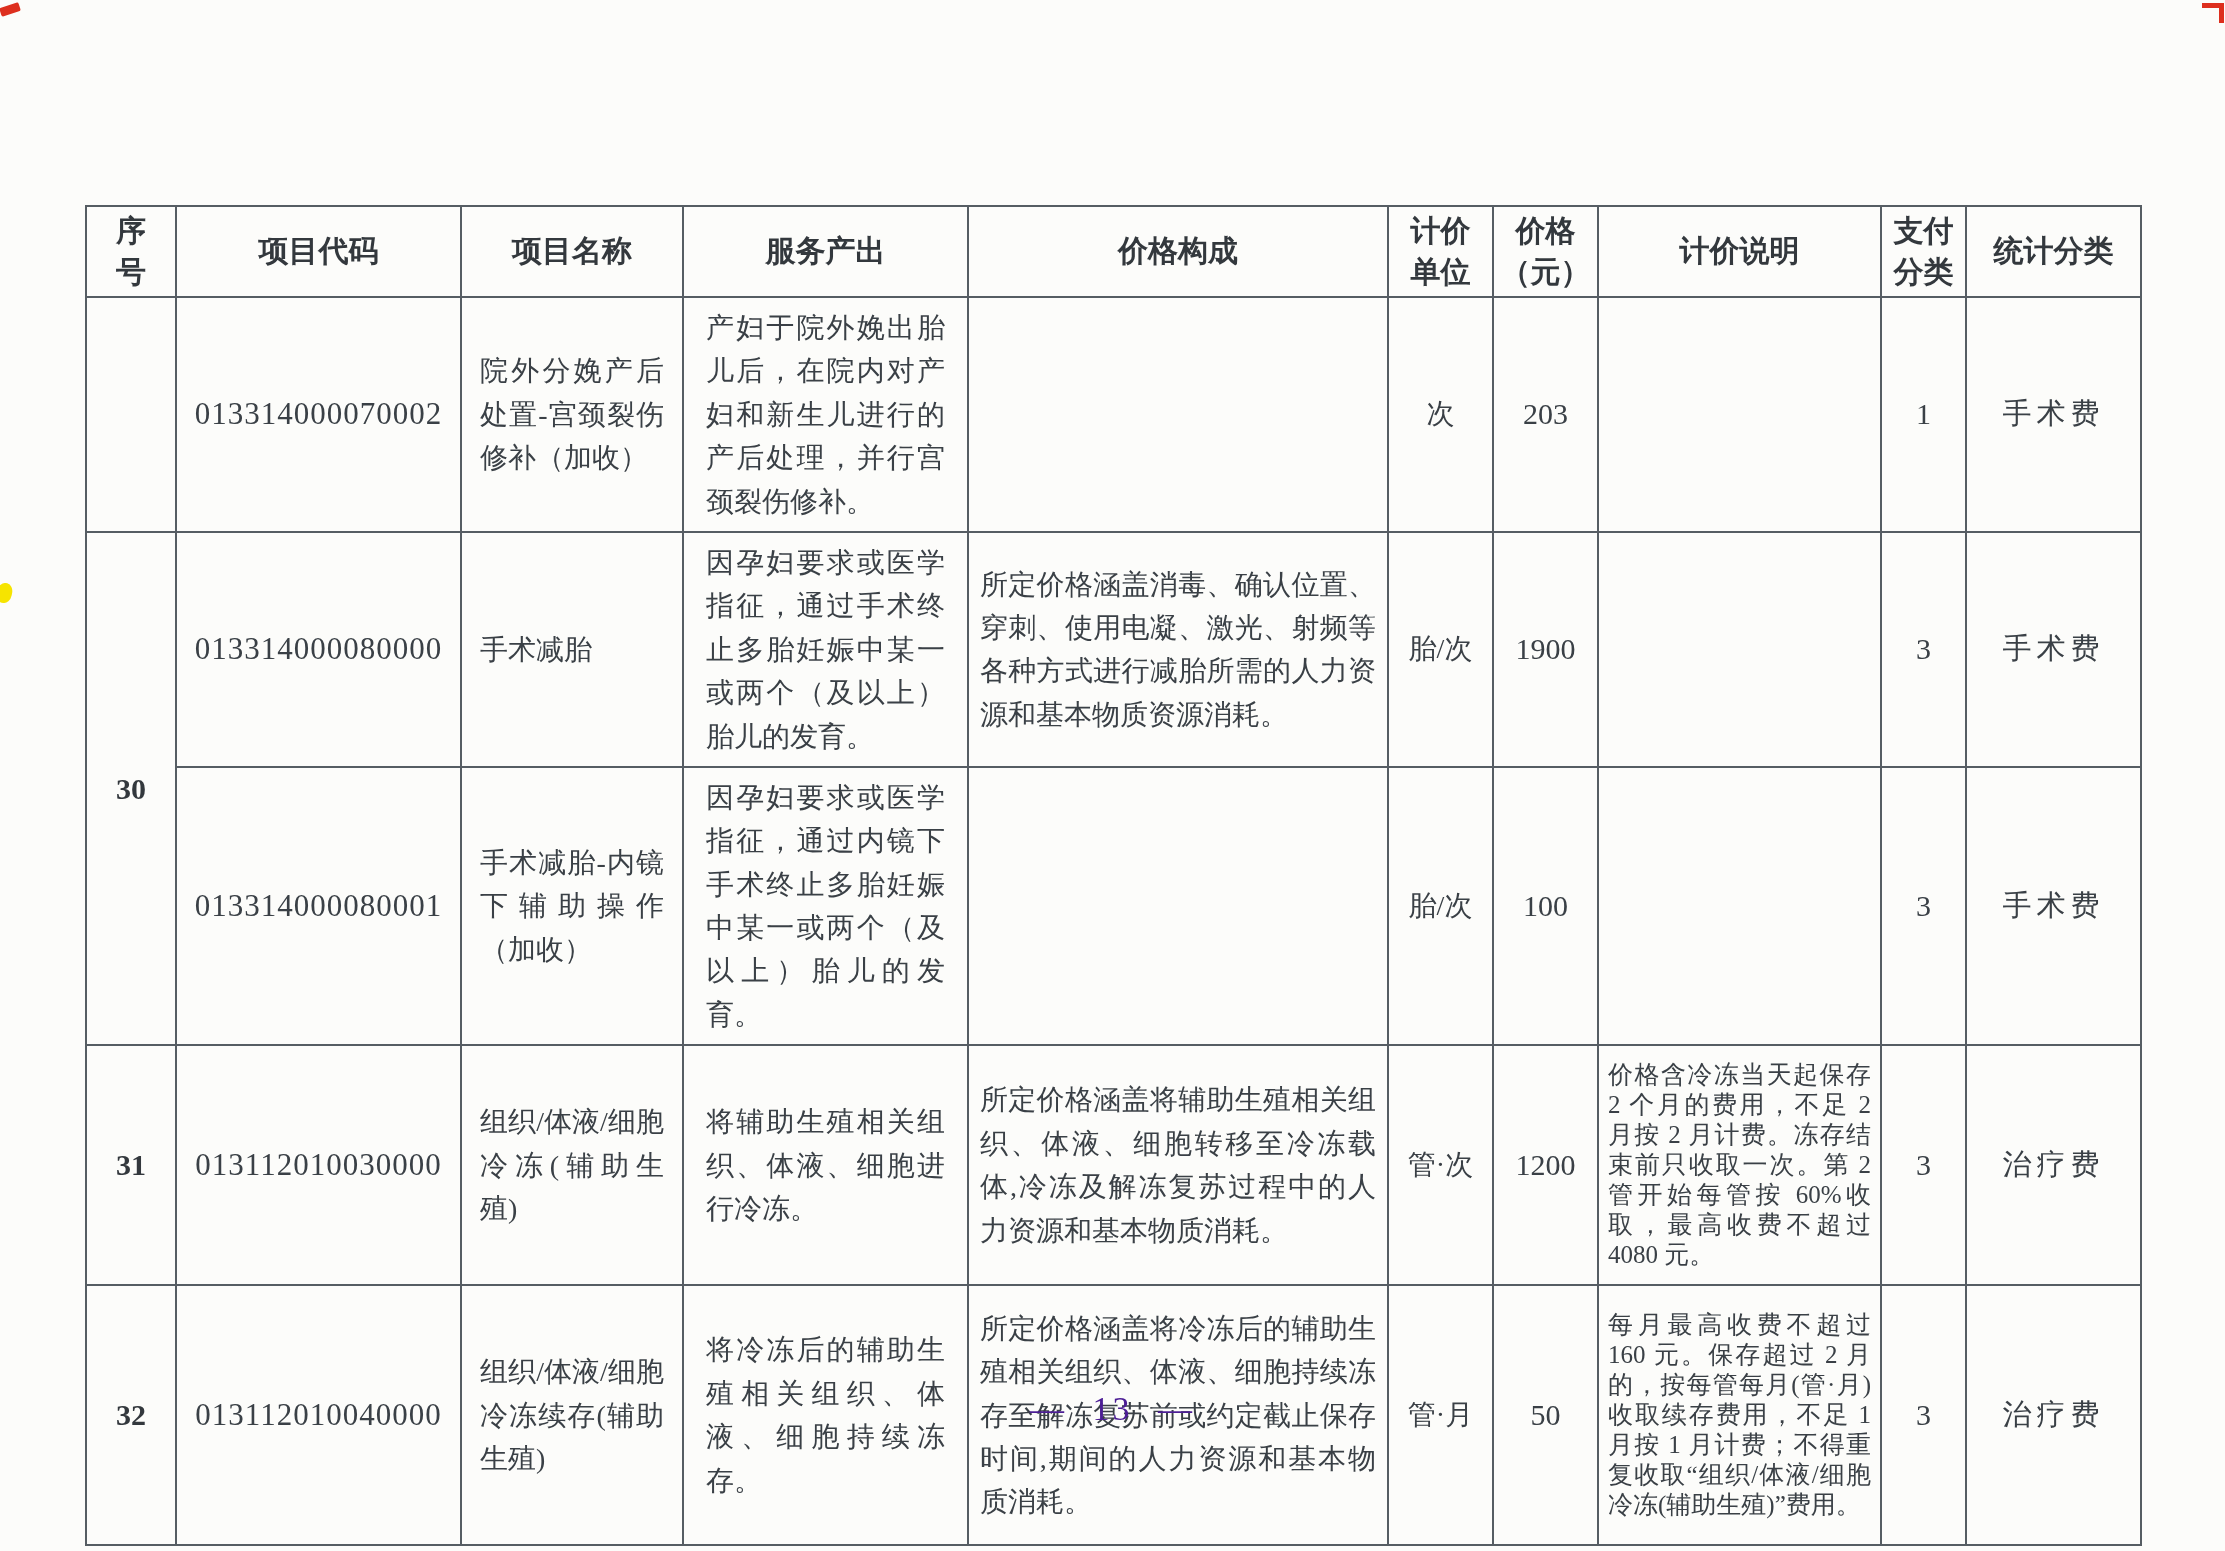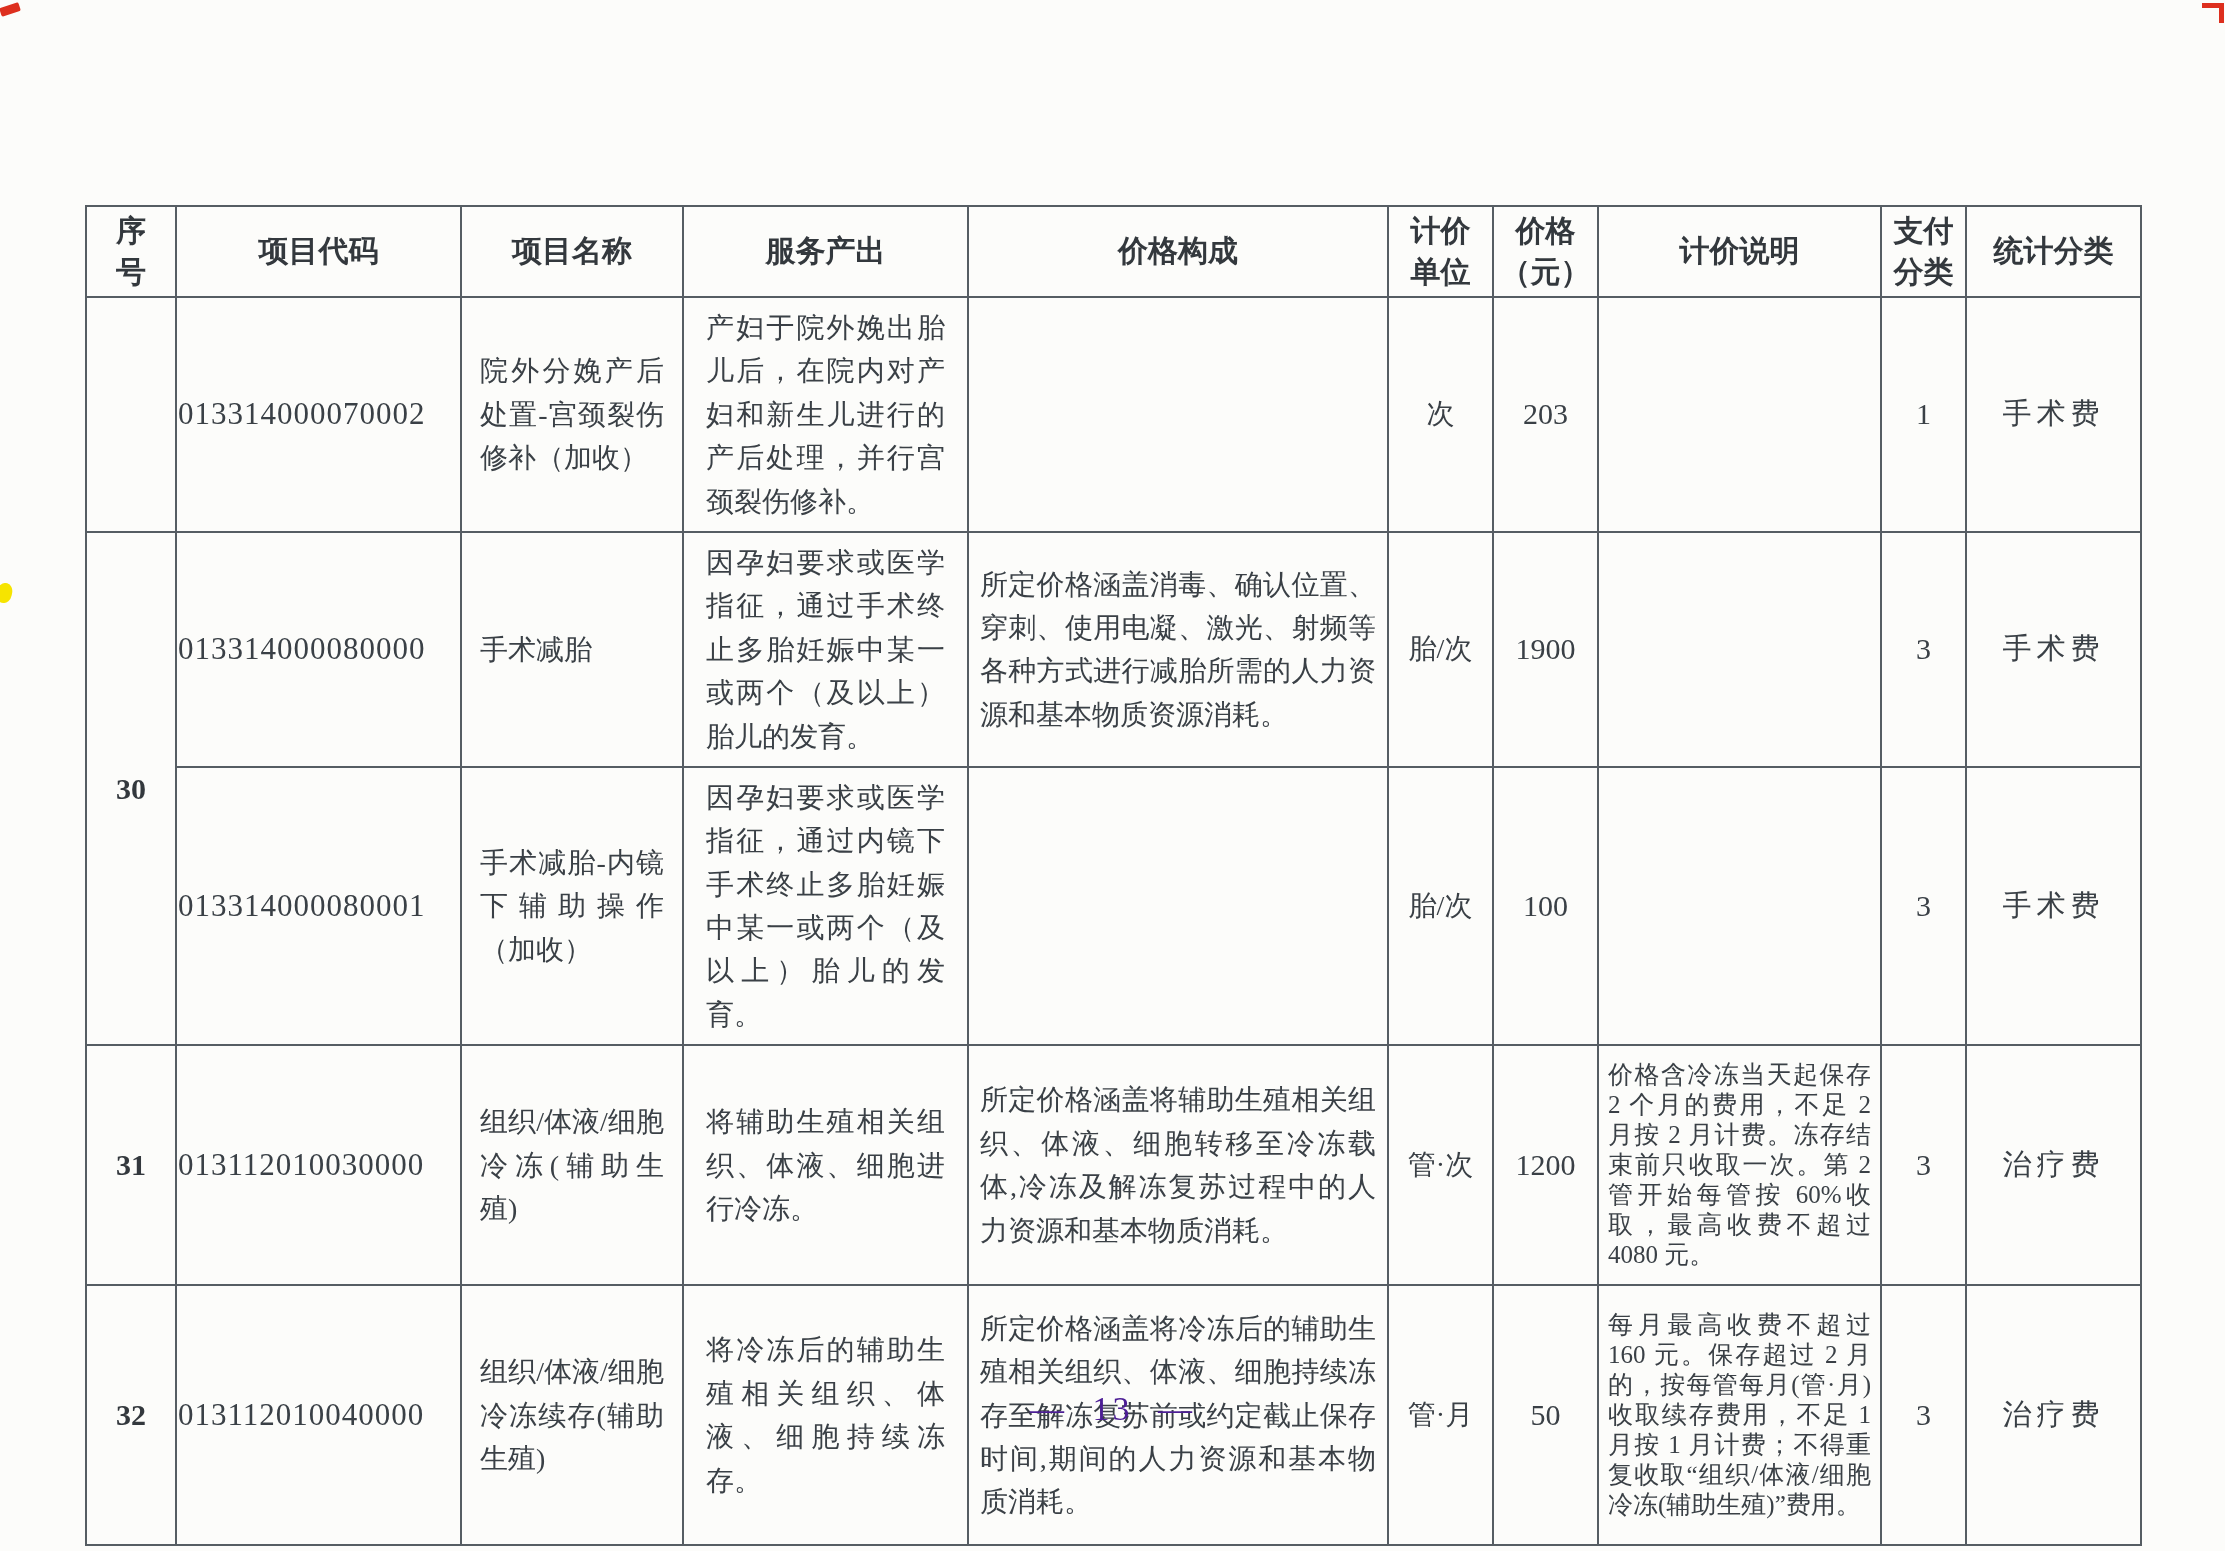--- a/index.html
+++ b/index.html
@@ -25,21 +25,21 @@
     text-align:center;padding:4px 2px;color:#33383d;
   }
   th .hl{display:block;}
   tr.rh-head{height:85px;}
   tr.rh-1{height:190px;}
   tr.rh-2{height:185px;}
   tr.rh-3{height:195px;}
   tr.rh-4{height:225px;}
   tr.rh-5{height:260px;}
   .c-seq{text-align:center;font-size:30px;font-weight:bold;color:#33383d;}
-  .c-code{font-size:31px;letter-spacing:1px;}
+  .c-code{text-align:center;font-size:31px;letter-spacing:1px;}
   .c-name{font-size:28px;padding:6px 18px;text-align:justify;line-height:1.55;}
   .c-out{font-size:28px;padding:8px 22px;text-align:justify;line-height:1.55;}
   .c-comp{font-size:28px;padding:8px 11px;text-align:justify;line-height:1.55;}
   .c-unit{text-align:center;font-size:28px;}
   .c-price{text-align:center;font-size:30px;margin-top:22px;}
   .c-note{font-size:25px;padding:14px 9px;text-align:justify;line-height:1.2;margin-top:11px;}
   .c-pay{text-align:center;font-size:30px;}
   .c-stat{text-align:center;font-size:29px;letter-spacing:5px;}
   .page-number{
     position:absolute;left:85px;top:1390px;width:2055px;

